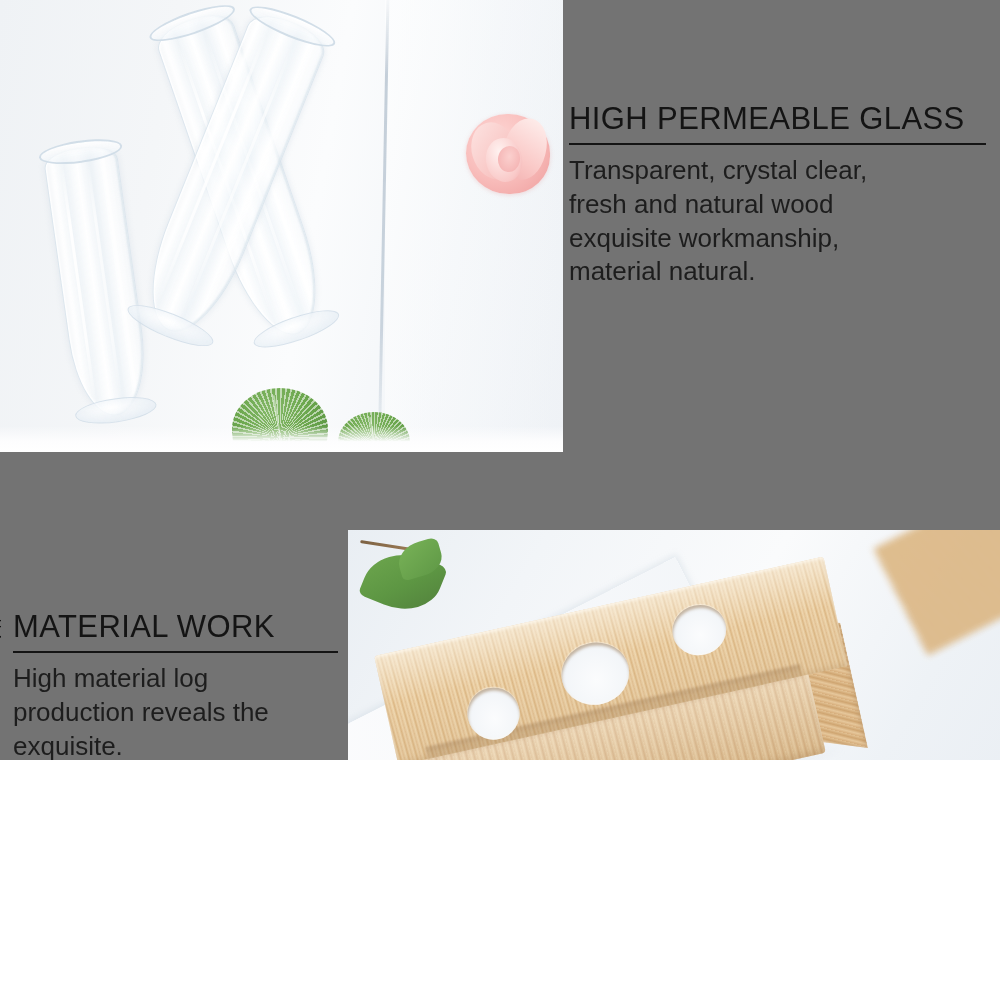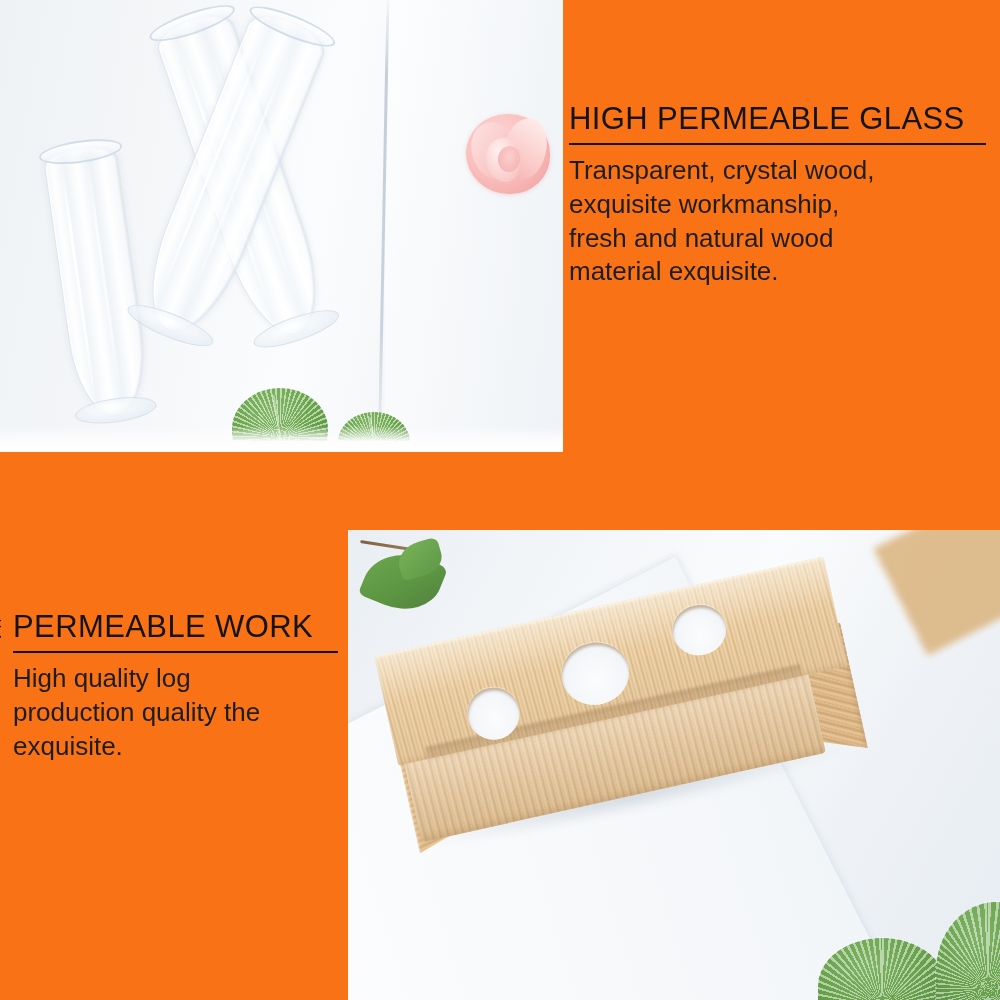--- a/index.html
+++ b/index.html
@@ -4,22 +4,22 @@
 <title>Product Infographic</title>
 <style>
   html, body {
     margin: 0;
     padding: 0;
     background: #ffffff;
   }
   #page {
     position: relative;
     width: 1000px;
-    height: 1000px;
-    background: #f97316;
+    height: 760px;
+    background: #737373;
     overflow: hidden;
     font-family: "Liberation Sans", sans-serif;
     text-decoration: underline;
   }
 
   
   .photo {
     position: absolute;
     overflow: hidden;
   }
@@ -430,33 +430,33 @@
       <div class="vein"></div>
     </div>
 
     <div class="floorline"></div>
   </div>
 
   <div class="textblock" id="text-glass">
     <div class="tb-heading">HIGH PERMEABLE GLASS</div>
     <div class="tb-rule"></div>
     <div class="tb-body">
-      <div>Transparent, crystal wood,</div>
+      <div>Transparent, crystal clear,</div>
+      <div>fresh and natural wood</div>
       <div>exquisite workmanship,</div>
-      <div>fresh and natural wood</div>
-      <div>material exquisite.</div>
+      <div>material natural.</div>
     </div>
   </div>
 
   <div class="textblock" id="text-material">
-    <div class="tb-heading">PERMEABLE WORK</div>
+    <div class="tb-heading">MATERIAL WORK</div>
     <div class="tb-rule"></div>
     <div class="tb-body">
-      <div>High quality log</div>
-      <div>production quality the</div>
+      <div>High material log</div>
+      <div>production reveals the</div>
       <div>exquisite.</div>
     </div>
   </div>
 
   <div class="edge-glyph" id="edge-1">試</div>
 
   <div class="photo" id="photo-rack">
     <div class="bg-paper"></div>
     <div class="blur-wood"></div>
 

